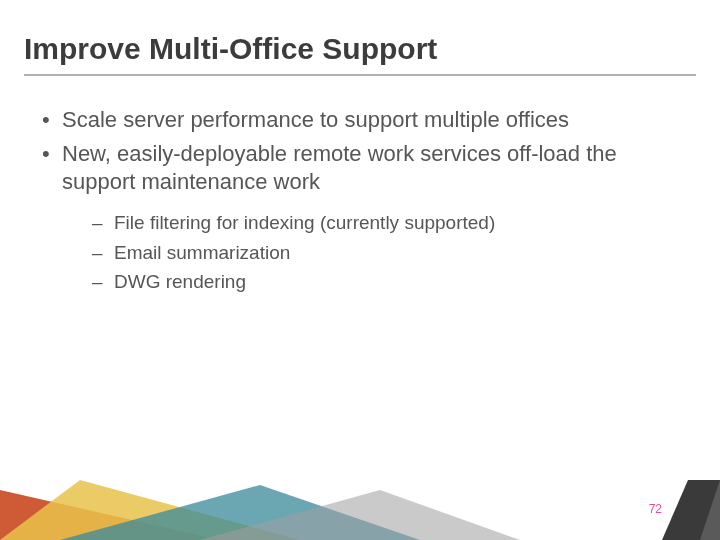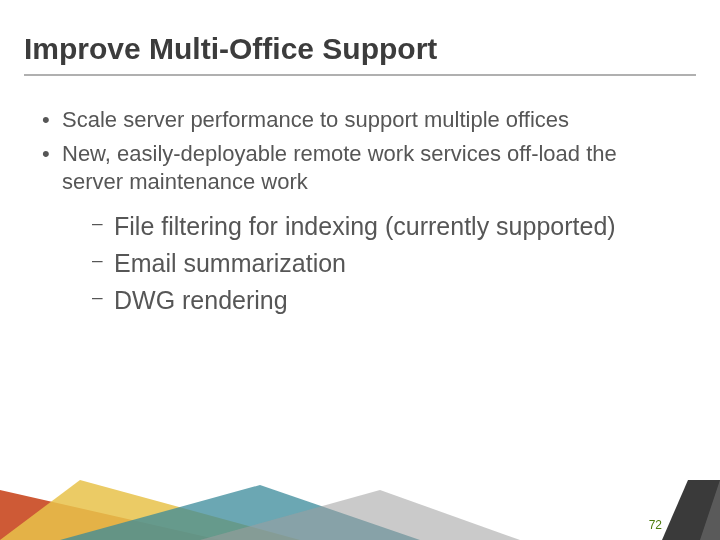--- a/index.html
+++ b/index.html
@@ -64,21 +64,21 @@
     color: #565656;
   }
   .sub {
     list-style: none;
     margin: 14px 0 0 0;
     padding: 0 0 0 28px;
   }
   .sub > li {
     position: relative;
     padding-left: 24px;
-    font-size: 25px;
+    font-size: 19px;
     line-height: 1.32;
     margin-bottom: 4px;
   }
   .sub > li::before {
     content: "–";
     position: absolute;
     left: 2px;
     top: 0;
     font-size: 19px;
     color: #565656;
@@ -87,39 +87,39 @@
     position: absolute;
     left: 0;
     bottom: 0;
     width: 720px;
     height: 60px;
     overflow: hidden;
   }
   .page-num {
     position: absolute;
     right: 58px;
-    bottom: 8px;
+    bottom: 24px;
     font-size: 12px;
-    color: #4d7c0f;
+    color: #ec4899;
     z-index: 10;
   }
 </style>
 </head>
 <body>
 
 <div class="slide">
 
   <div class="title">Improve Multi-Office Support</div>
   <div class="title-underline"></div>
 
   <div class="body">
     <ul class="bullets">
       <li>Scale server performance to support multiple offices</li>
       <li>
-        <span>New, easily-deployable remote work services off-load the server maintenance work</span>
+        <span>New, easily-deployable remote work services off-load the support maintenance work</span>
         <ul class="sub">
           <li>File filtering for indexing (currently supported)</li>
           <li>Email summarization</li>
           <li>DWG rendering</li>
         </ul>
       </li>
     </ul>
   </div>
 
   <div class="footer-art">

